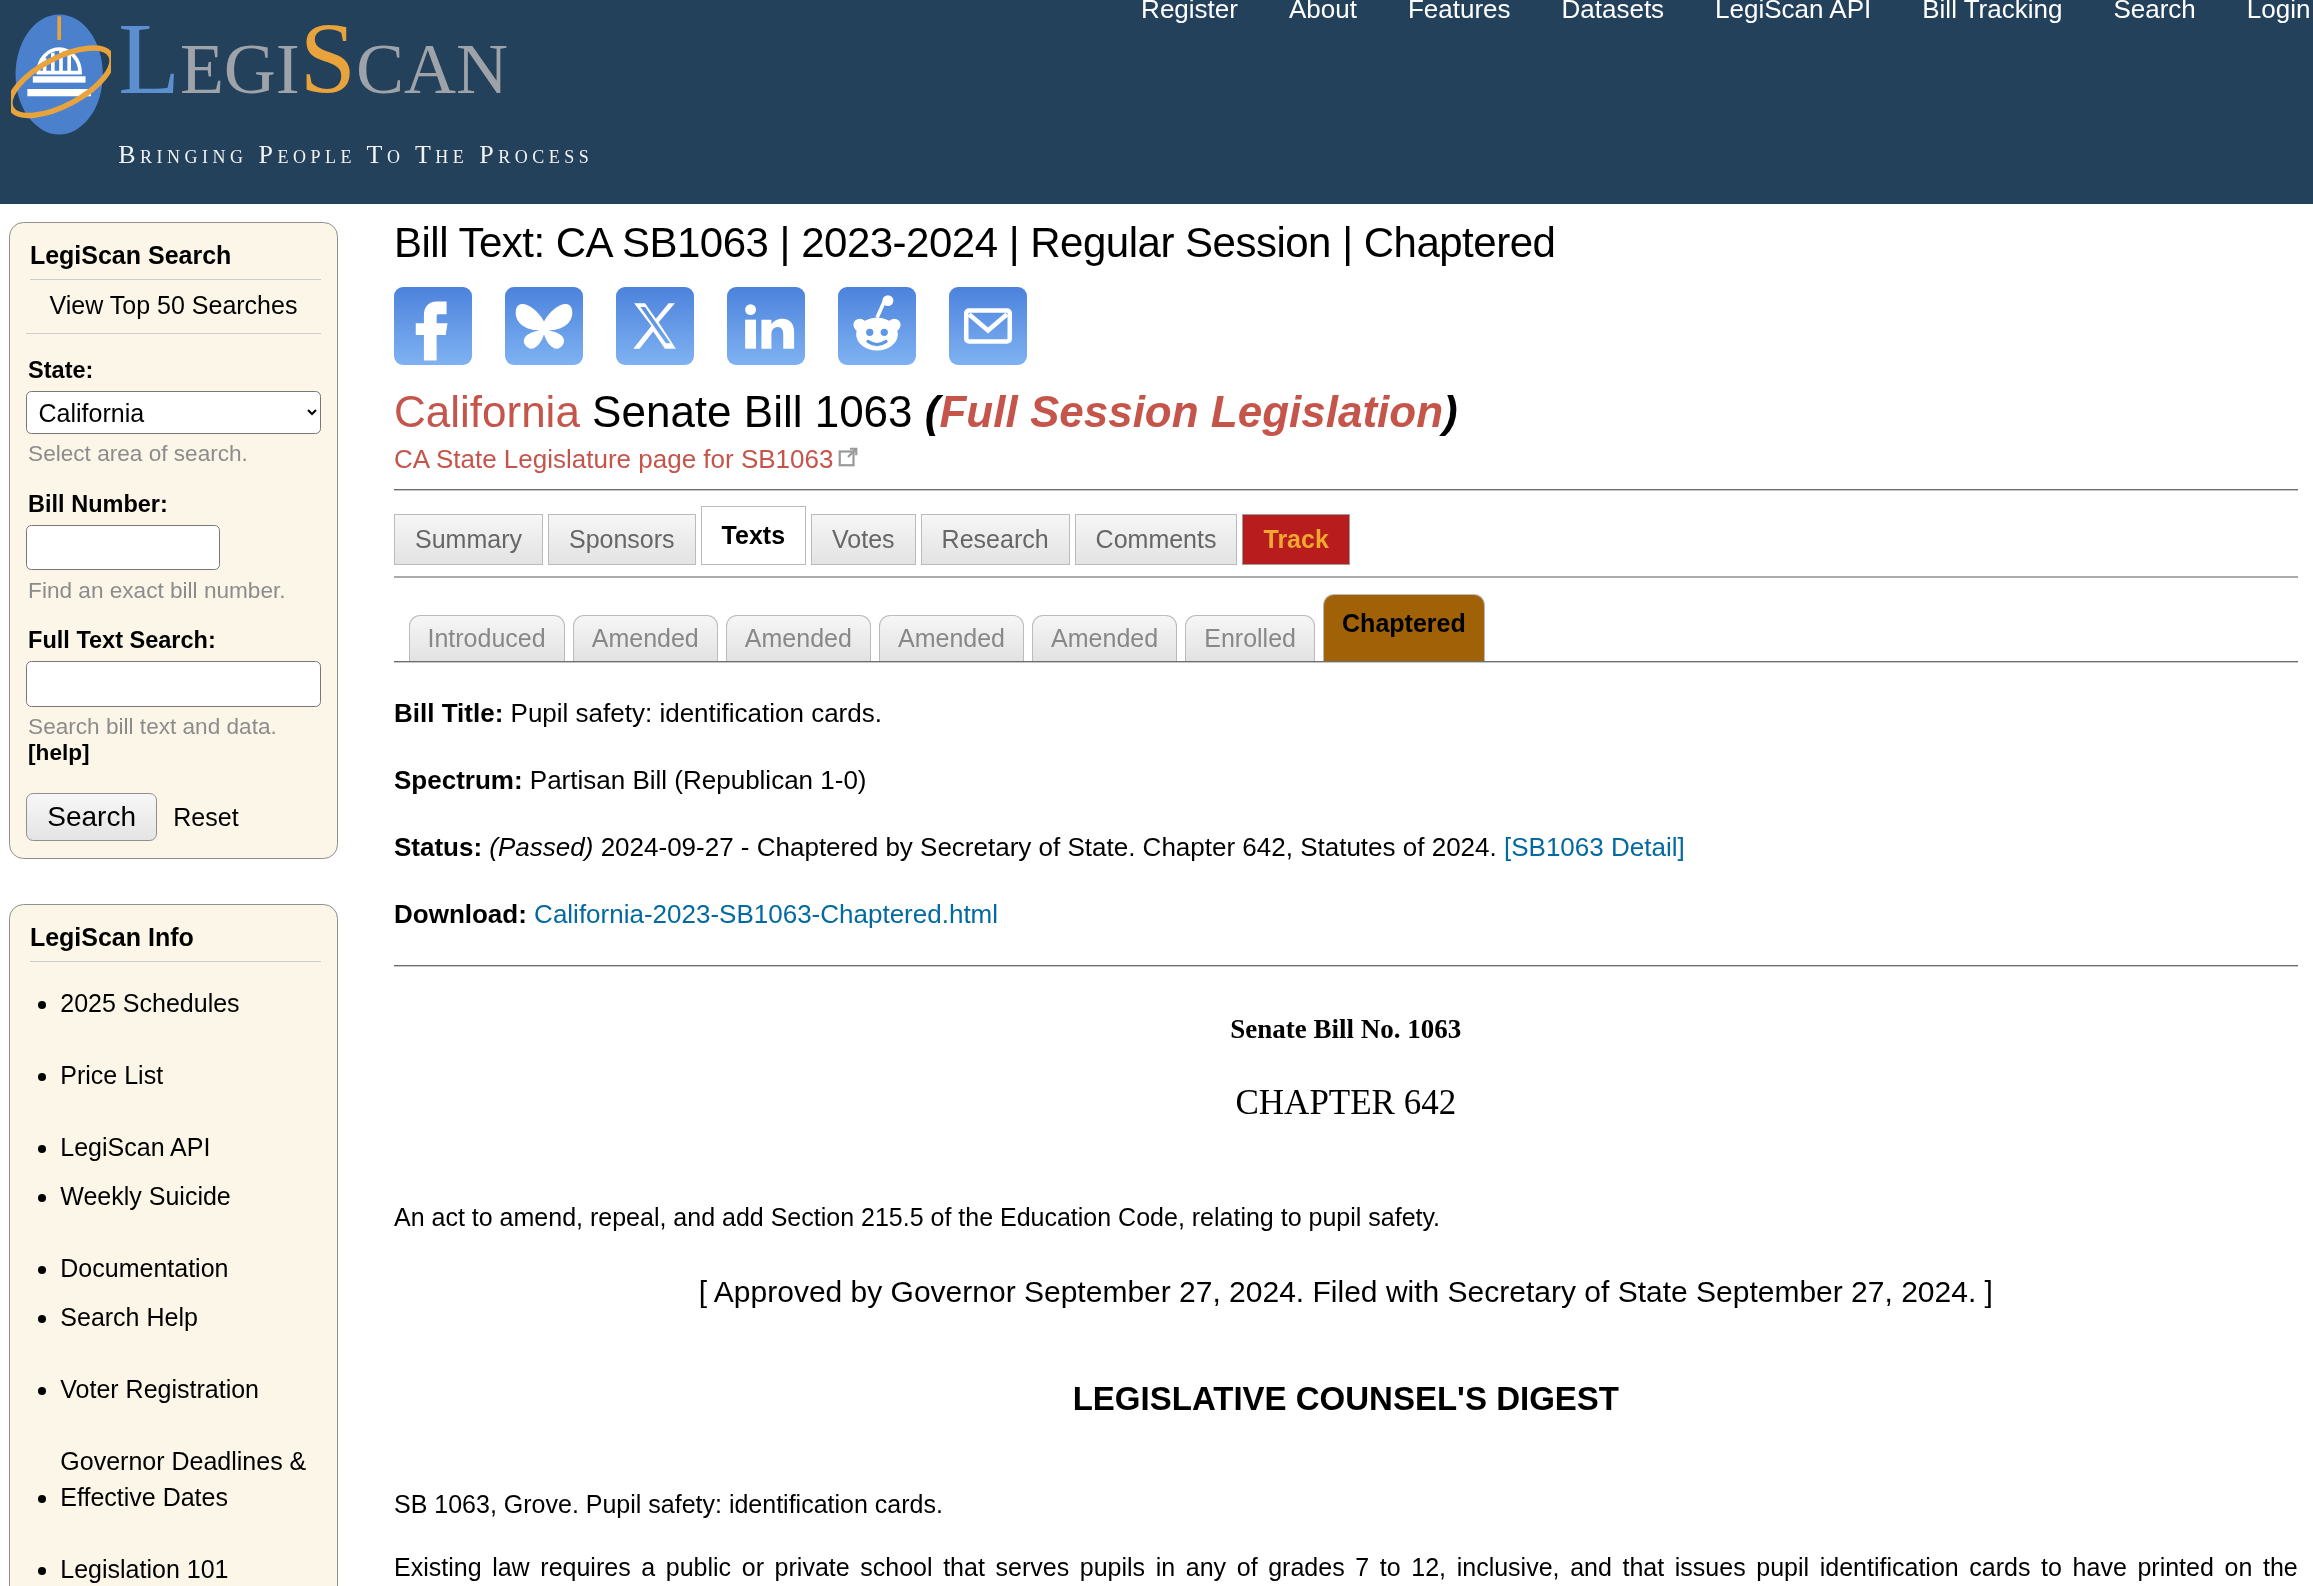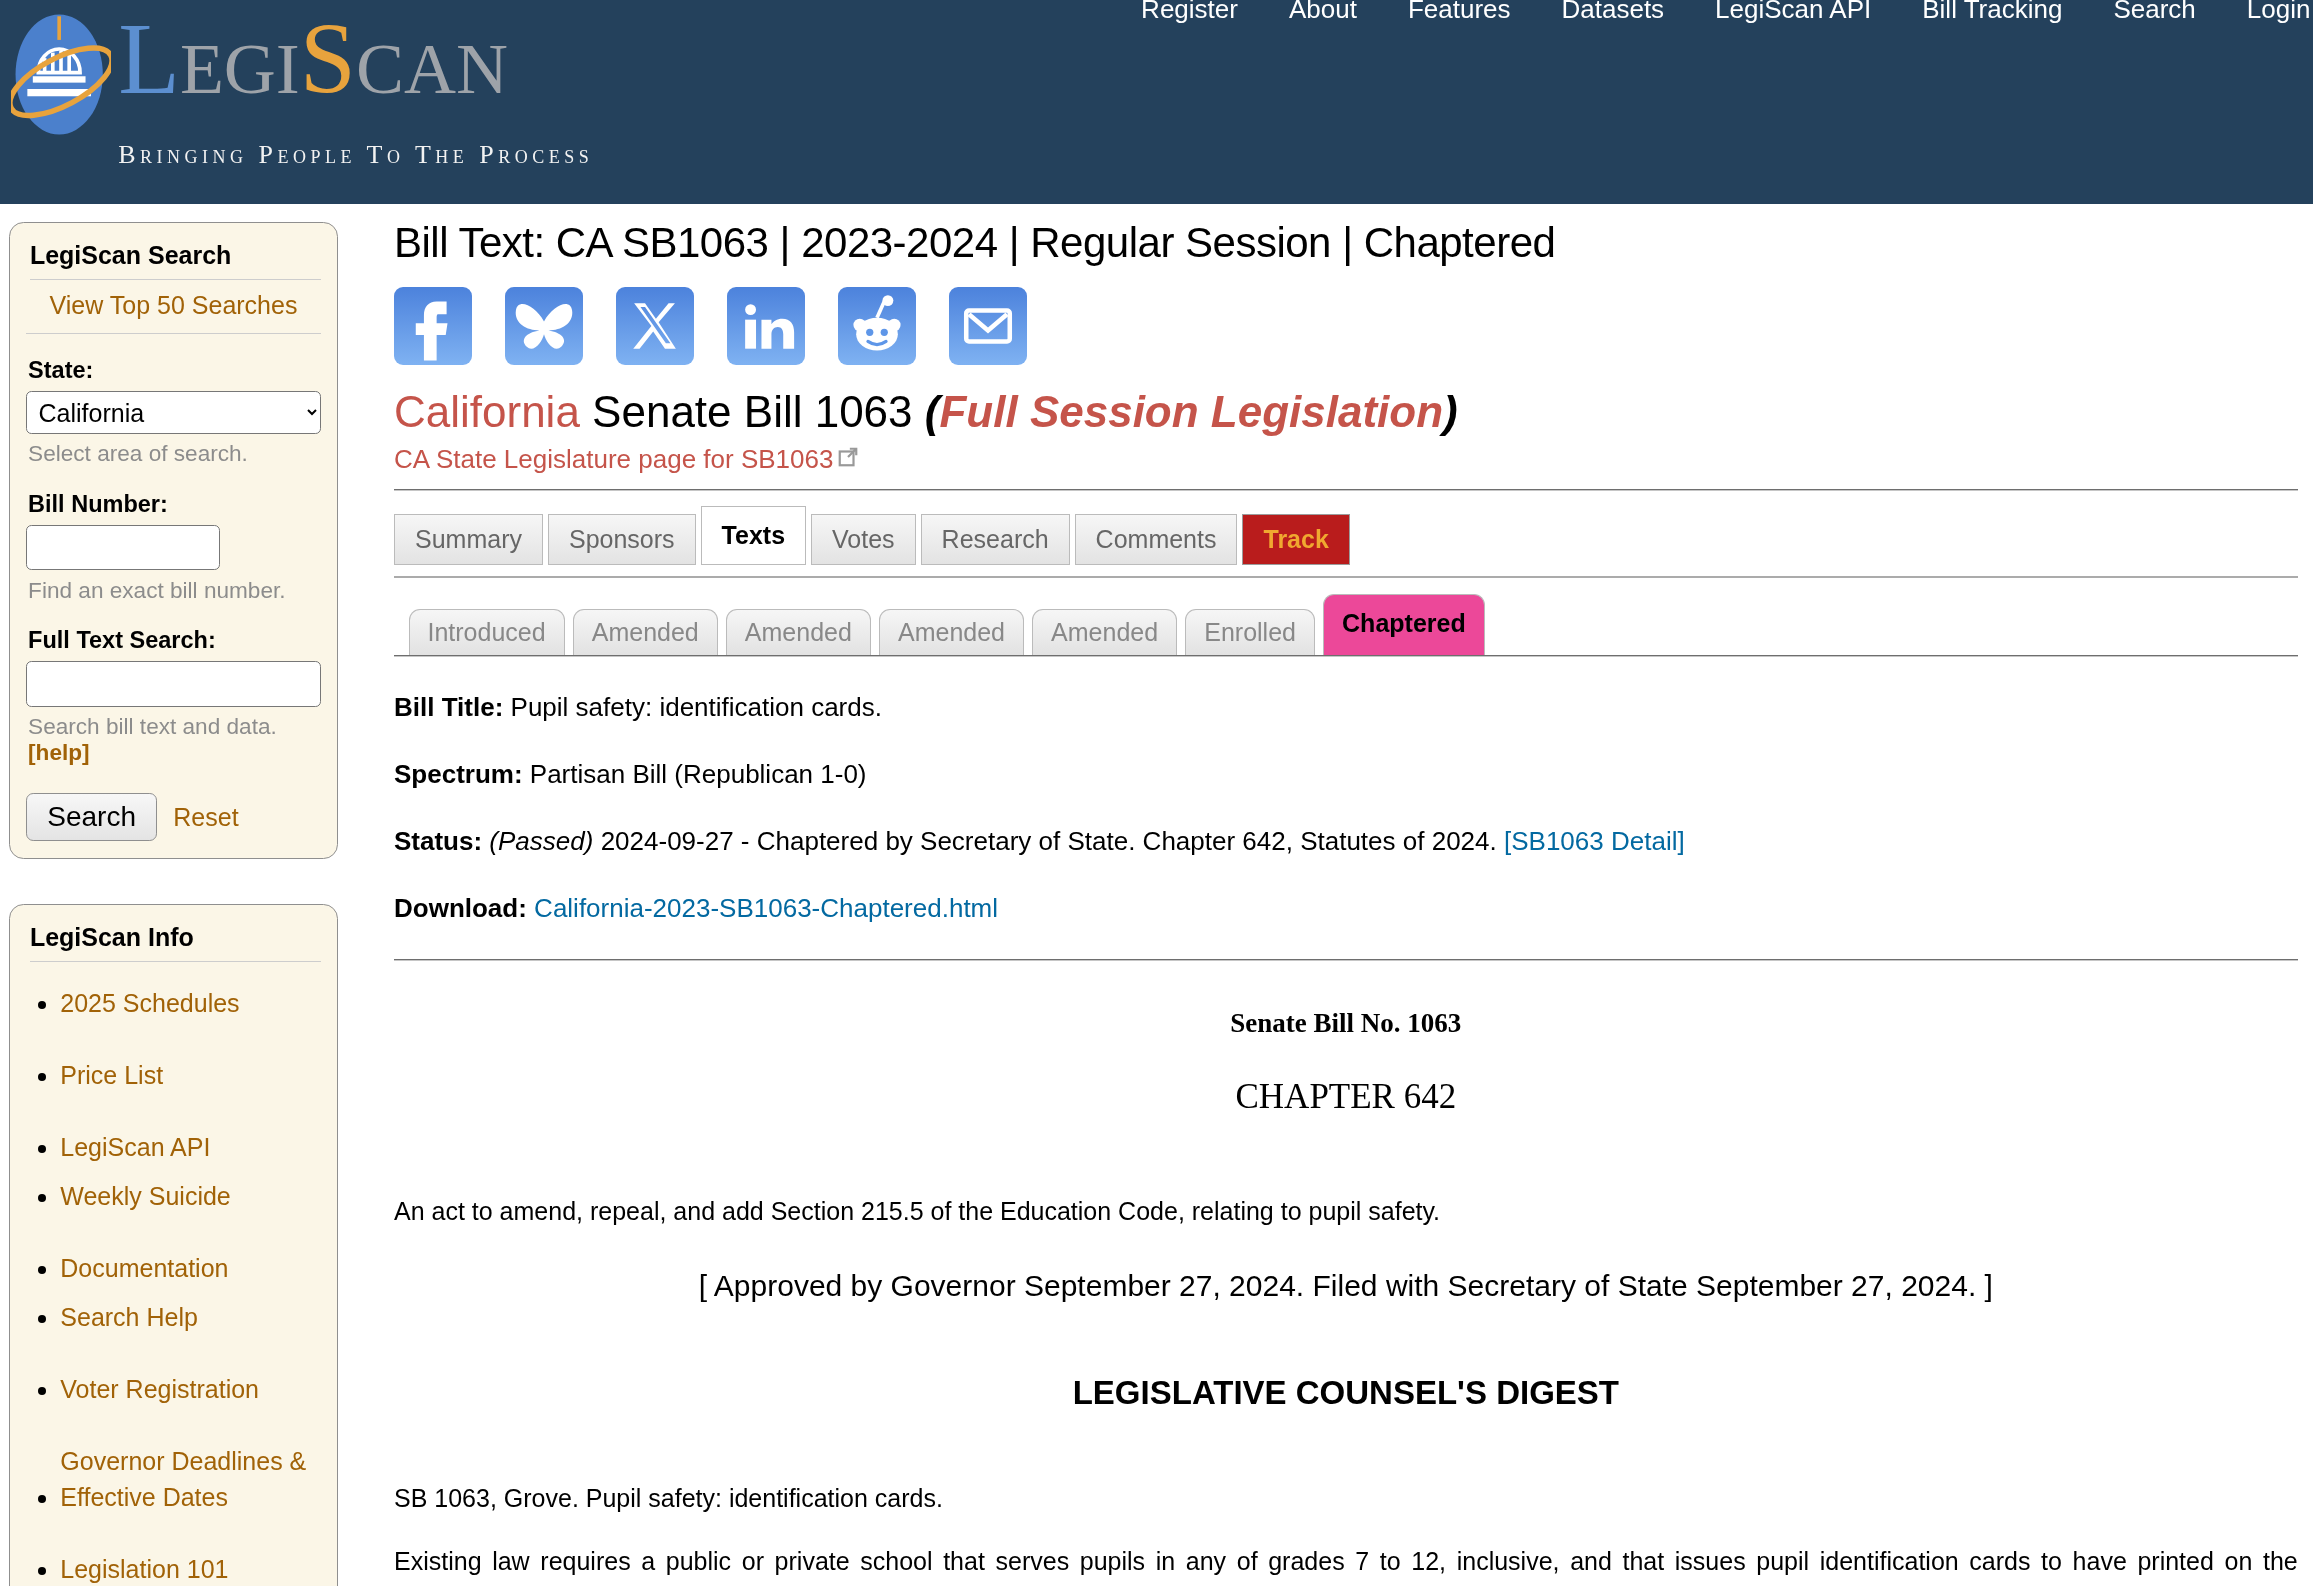--- a/index.html
+++ b/index.html
@@ -40,21 +40,21 @@
   
   .sbox {
     background:#FBF6E7; border:1.8px solid #8F8F8F; border-radius:14.5px;
     padding:12.7px 16.3px 16.3px 16.3px; margin-bottom:45px;
   }
   .sbox h3 { margin:5.4px 0 0 3.6px; font-size:25px; border-bottom:1.8px solid #CDCDCD; padding-bottom:9px; }
   .sbox .center-link {
     display:block; text-align:center; font-size:25px; padding:11px 0 12.7px 0;
     border-bottom:1.8px solid #CDCDCD; text-decoration:none;
   }
-  a.blue { color:#a16207; text-decoration:none; }
+  a.blue { color:#000000; text-decoration:none; }
   .fld-label { font-weight:bold; font-size:23.5px; margin:23.5px 0 7.2px 1.8px; }
   .state-select {
     width:100%; font-size:25px; padding:5.4px 7.2px; background:#fff;
     border:1.8px solid #777; border-radius:5.4px; font-family:"Liberation Sans",sans-serif;
   }
   .txt-input {
     font-size:25px; padding:7.2px; border:1.8px solid #777; border-radius:5.4px; background:#fff;
   }
   .w-short { width:194px; } .w-full { width:100%; }
   .helper { color:#8C8C8C; font-size:22.6px; margin:7.2px 0 0 1.8px; }
@@ -102,21 +102,21 @@
   .tab.active { background:#fff; color:#000; font-weight:bold; padding-top:14.5px; padding-bottom:13.6px; }
   .tab.track { background:#b91c1c; color:#F0A830; font-weight:bold; border:0.9px solid #9c9c9c; }
 
   .subtabs-row { display:flex; gap:8.1px; margin:16.3px 0 0 14.5px; align-items:flex-end; }
   .subtab {
     font-size:25px; color:#888; padding:7.2px 18px 8.1px 18px;
     background:linear-gradient(#F6F6F6,#E2E2E2);
     border:0.9px solid #BBB; border-bottom:none;
     border-radius:11px 11px 0 0; white-space:nowrap;
   }
-  .subtab.active { background:#ec4899; color:#000; font-weight:bold; padding-top:13.6px; padding-bottom:17px; }
+  .subtab.active { background:#a16207; color:#000; font-weight:bold; padding-top:13.6px; padding-bottom:23px; }
   .hr2.tight { margin-top:0; }
 
   .detail-row { font-size:26px; margin:34px 0; line-height:33px; }
   .detail-row b { font-weight:bold; }
   .detail-row .it { font-style:italic; }
   .red-link { color:#0369a1; text-decoration:none; }
 
   .doc { margin-top:0; }
   .doc-billno { text-align:center; font-family:"Liberation Serif",serif; font-weight:bold; font-size:27px; margin-top:47px; }
   .doc-chapter { text-align:center; font-family:"Liberation Serif",serif; font-size:35px; margin-top:38px; }

